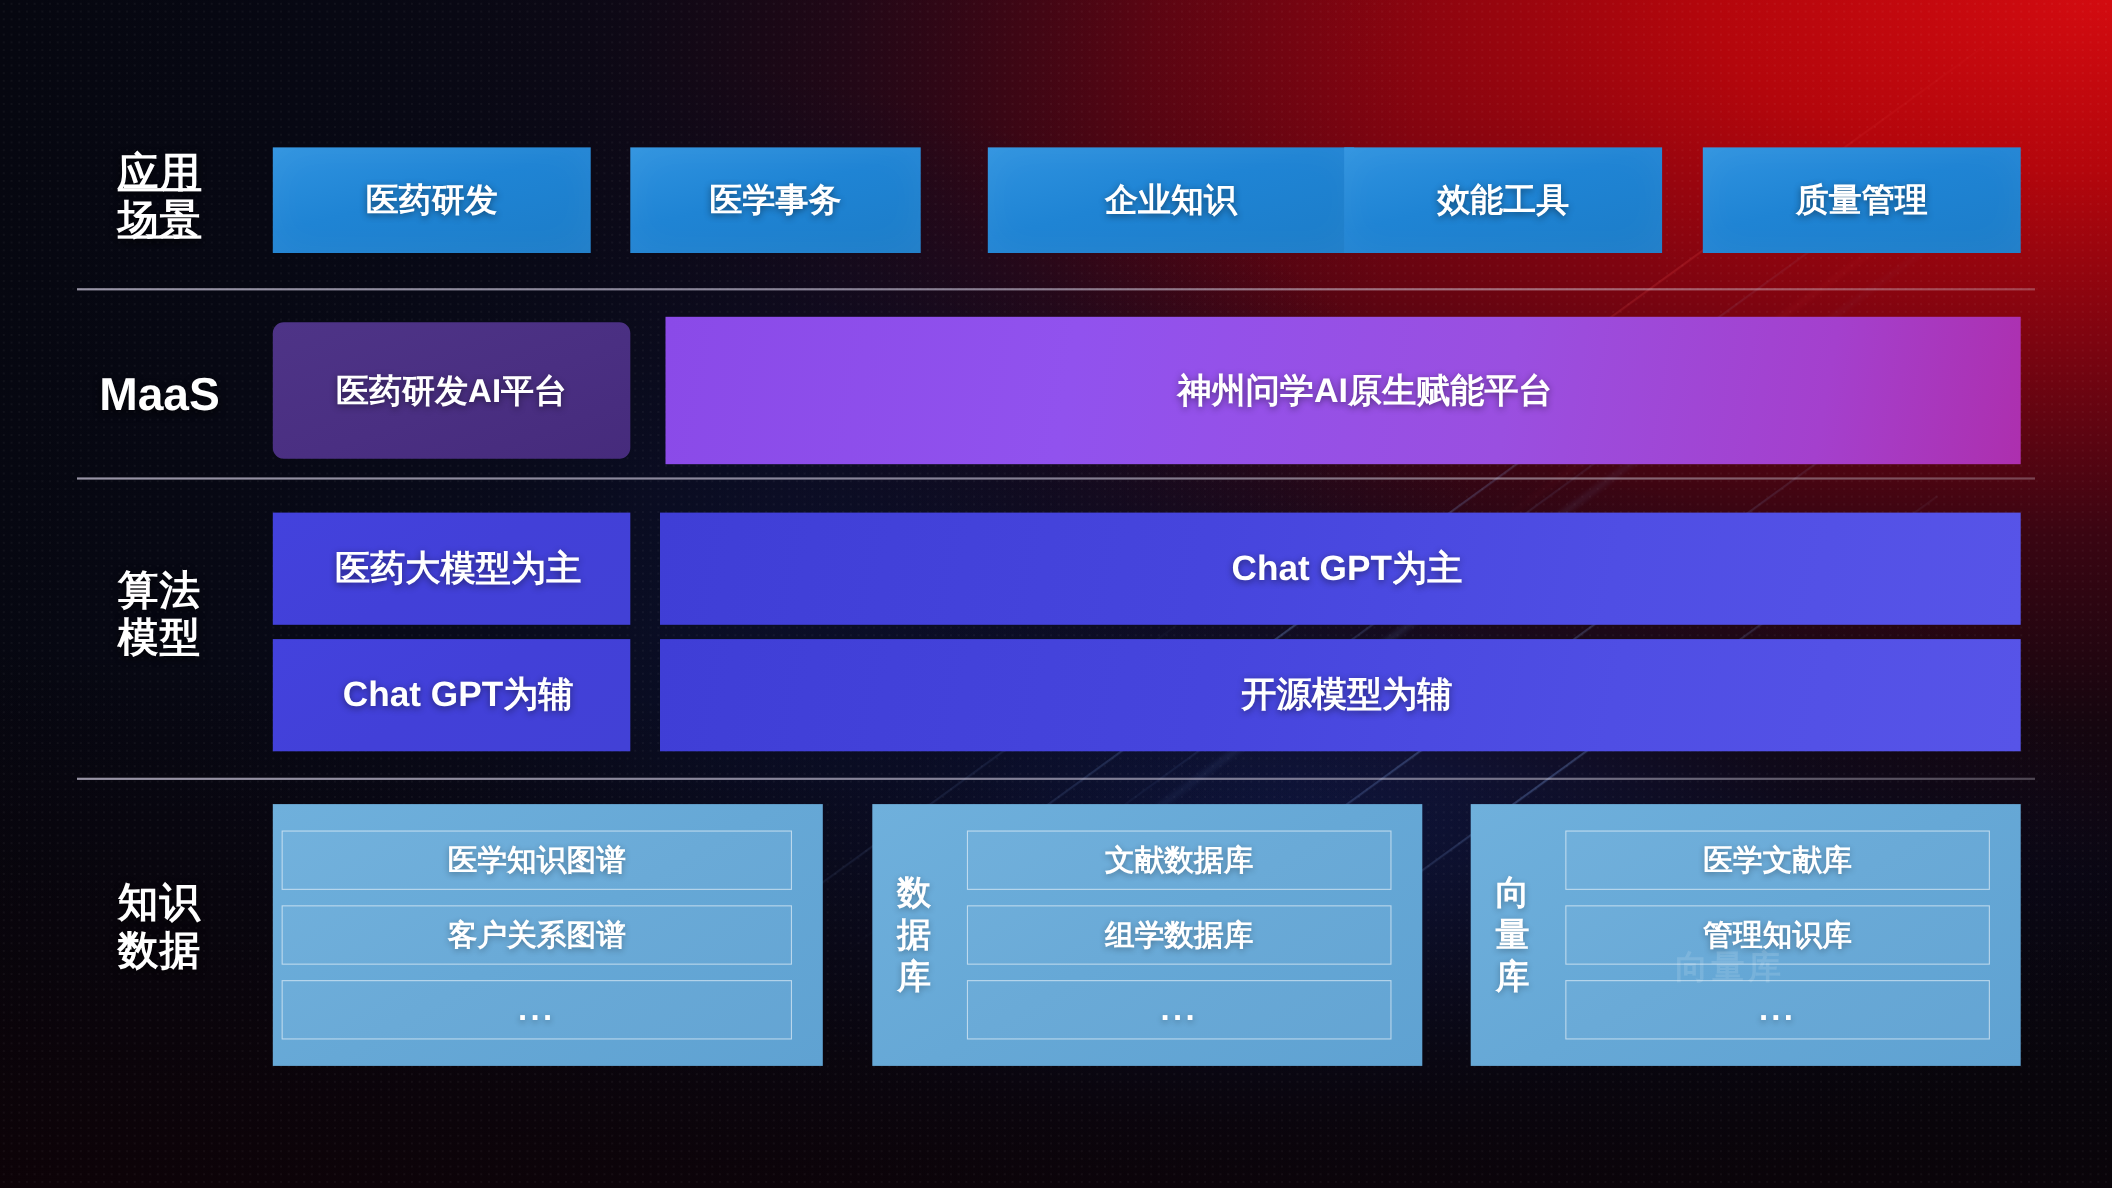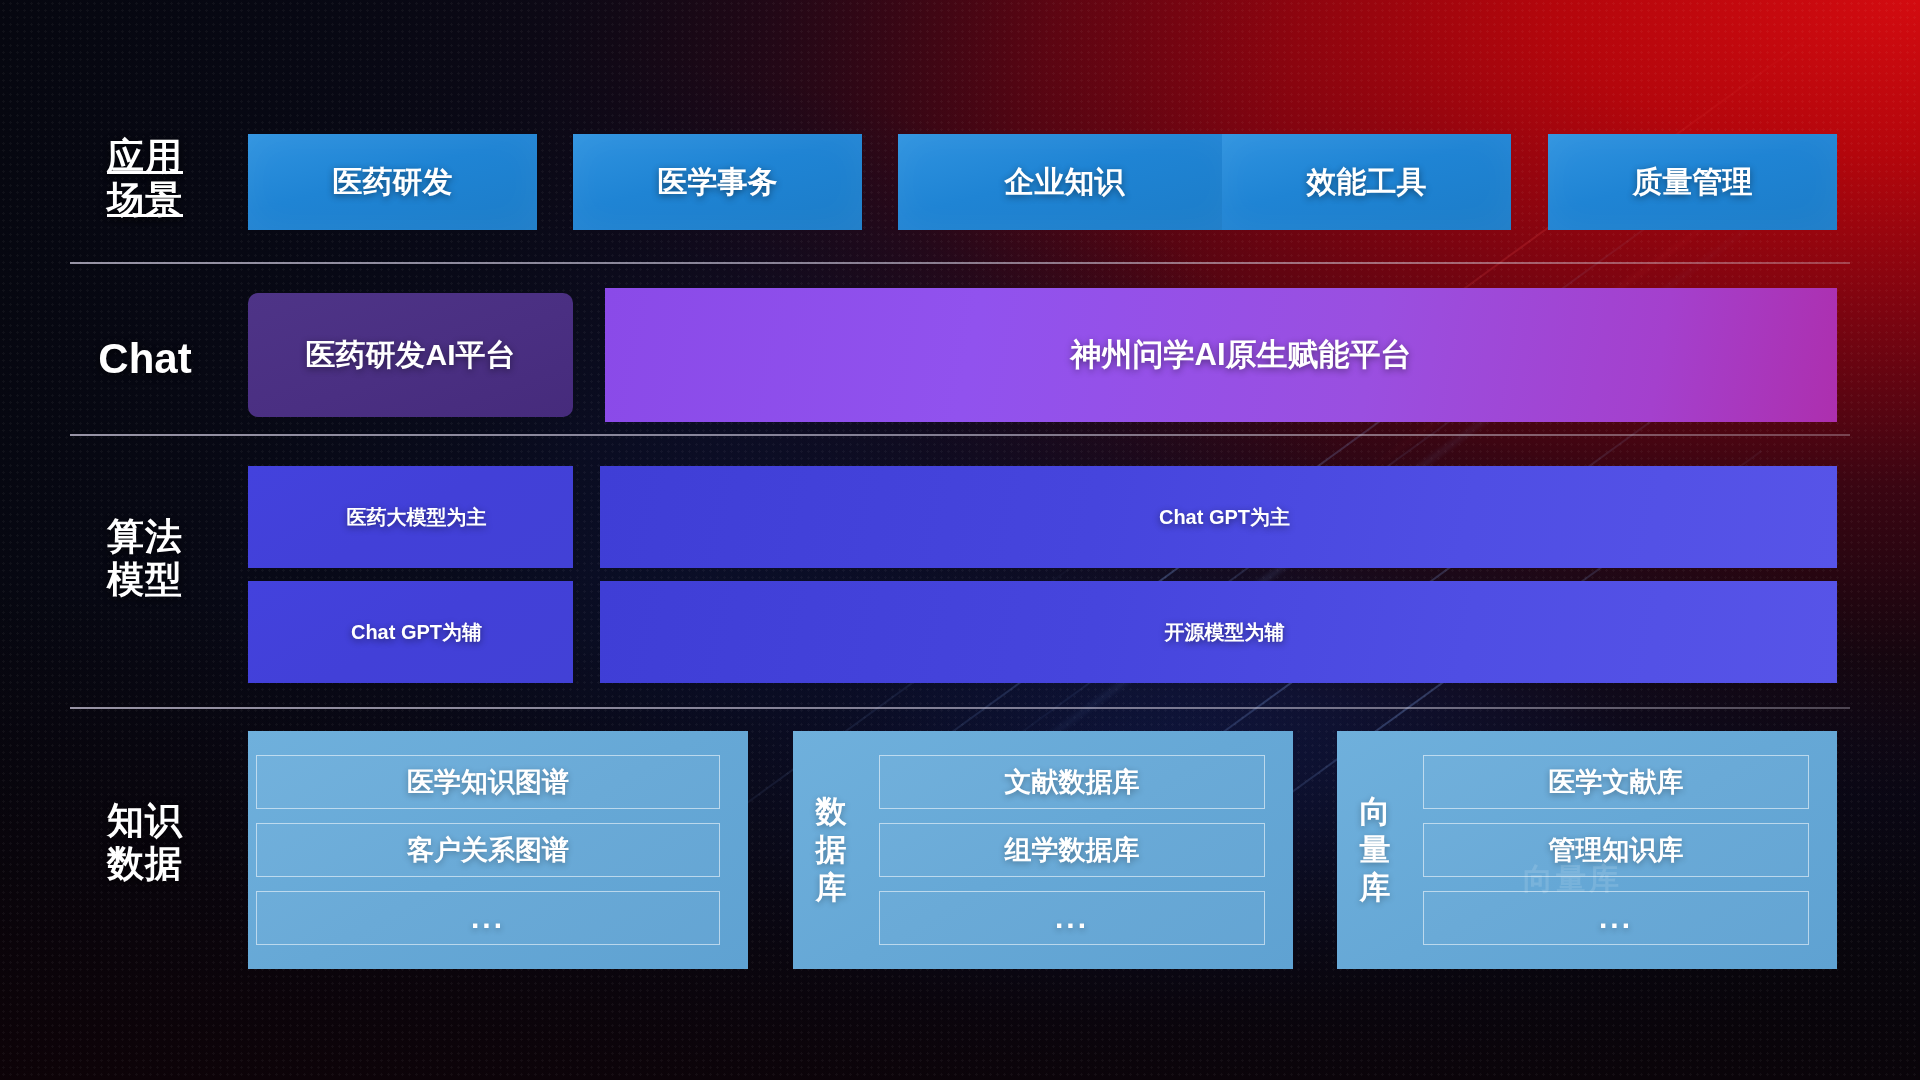--- a/index.html
+++ b/index.html
@@ -119,21 +119,21 @@
     background: linear-gradient(160deg, #4e3487 0%, #4a2f82 55%, #462b7c 100%);
     border-radius: 10px;
   }
   .maas-main {
     font-size: 31px;
     background: linear-gradient(100deg, #8a4ae8 0%, #9152ee 30%, #9a4fe0 62%, #a440cd 85%, #ad2fae 100%);
   }
 
   
   .algo-bar {
-    font-size: 20px;
+    font-size: 32px;
     background: linear-gradient(150deg, #4342dd 0%, #4240d8 50%, #4241d6 100%);
     padding-left: 12px;
   }
   .algo-bar.wide {
     background: linear-gradient(100deg, #3f3ed6 0%, #4645dd 40%, #4f4ee4 70%, #5754e8 100%);
   }
 
   
   .kd-panel {
     position: absolute;
@@ -210,28 +210,28 @@
   <div class="dots"></div>
 
   <div class="content">
 
     <div class="row-label" style="left:70px; top:136px;text-decoration:underline;">
       <div>应用</div>
       <div>场景</div>
     </div>
 
     <div class="box app-tile" style="left:248px; top:134px; width:289px; height:96px;">医药研发</div>
-    <div class="box app-tile" style="left:573px; top:134px; width:289px; height:96px;">医学事务</div>
+    <div class="box app-tile" style="left:573px; top:134px; width:264px; height:96px;">医学事务</div>
     <div class="box app-tile" style="left:898px; top:134px; width:333px; height:96px;">企业知识</div>
     <div class="box app-tile" style="left:1222px; top:134px; width:289px; height:96px;">效能工具</div>
     <div class="box app-tile" style="left:1548px; top:134px; width:289px; height:96px;">质量管理</div>
 
     <div class="sep" style="top:262px;"></div>
 
-    <div class="row-label maas" style="left:70px; top:335px;">Chat</div>
+    <div class="row-label maas" style="left:70px; top:335px;">MaaS</div>
 
     <div class="box maas-left" style="left:248px; top:293px; width:325px; height:124px;">医药研发AI平台</div>
     <div class="box maas-main" style="left:605px; top:288px; width:1232px; height:134px;padding-left:40px;">神州问学AI原生赋能平台</div>
 
     <div class="sep" style="top:434px;"></div>
 
     <div class="row-label" style="left:70px; top:516px;">
       <div>算法</div>
       <div>模型</div>
     </div>

